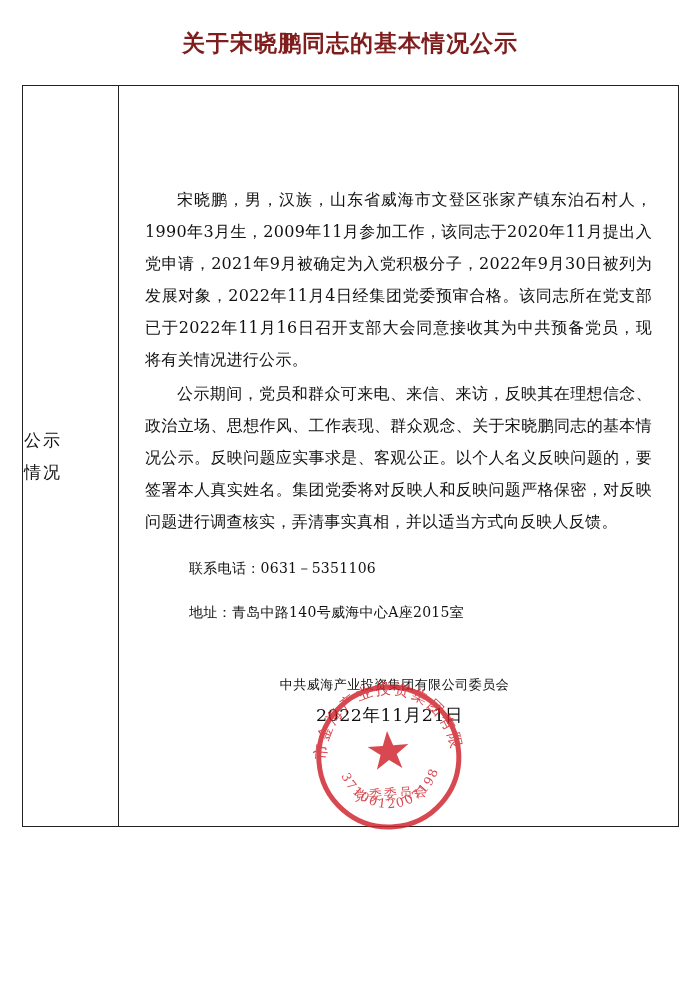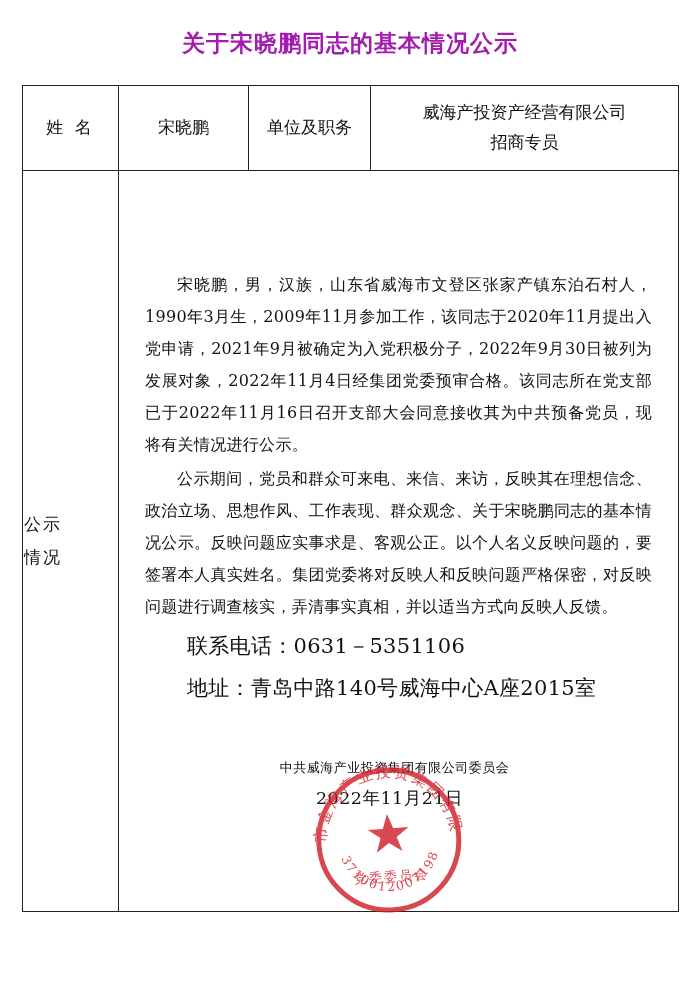--- a/index.html
+++ b/index.html
@@ -22,21 +22,21 @@
     box-sizing: border-box;
     padding: 0 22px;
   }
   .doc-title {
     text-align: center;
     font-size: 23px;
     font-weight: bold;
     letter-spacing: 1px;
     padding-top: 28px;
     padding-bottom: 26px;
-    color: #a21caf;
+    color: #7f1d1d;
   }
   table.main-table {
     width: 656px;
     border-collapse: collapse;
     table-layout: fixed;
     margin: 0 auto;
   }
   table.main-table td {
     border: 1px solid #222;
     vertical-align: middle;
@@ -88,24 +88,24 @@
   }
   .para {
     font-size: 16px;
     line-height: 2.0;
     text-indent: 2em;
     text-align: justify;
     margin: 0 0 2px 0;
     letter-spacing: 0.3px;
   }
   .contact-line {
-    font-size: 21px;
+    font-size: 14px;
     line-height: 2.0;
     text-indent: 2em;
-    margin: 0;
+    margin: 16px;
     letter-spacing: 0.3px;
   }
   .signature {
     margin-top: 46px;
     text-align: center;
     position: relative;
   }
   .sign-org {
     font-size: 13px;
     line-height: 2.0;
@@ -140,29 +140,20 @@
 
   <table class="main-table">
     <colgroup>
       <col style="width:96px">
       <col style="width:130px">
       <col style="width:122px">
       <col style="width:308px">
     </colgroup>
     <tbody>
       <tr>
-        <td class="label-cell">姓 名</td>
-        <td class="name-value">宋晓鹏</td>
-        <td class="unit-label">单位及职务</td>
-        <td class="unit-value">
-          <div>威海产投资产经营有限公司</div>
-          <div>招商专员</div>
-        </td>
-      </tr>
-      <tr>
         <td class="situation-label">
           <div>公示</div>
           <div>情况</div>
         </td>
         <td class="situation-body" colspan="3">
           <p class="para">宋晓鹏，男，汉族，山东省威海市文登区张家产镇东泊石村人，1990年3月生，2009年11月参加工作，该同志于2020年11月提出入党申请，2021年9月被确定为入党积极分子，2022年9月30日被列为发展对象，2022年11月4日经集团党委预审合格。该同志所在党支部已于2022年11月16日召开支部大会同意接收其为中共预备党员，现将有关情况进行公示。</p>
           <p class="para">公示期间，党员和群众可来电、来信、来访，反映其在理想信念、政治立场、思想作风、工作表现、群众观念、关于宋晓鹏同志的基本情况公示。反映问题应实事求是、客观公正。以个人名义反映问题的，要签署本人真实姓名。集团党委将对反映人和反映问题严格保密，对反映问题进行调查核实，弄清事实真相，并以适当方式向反映人反馈。</p>
           <p class="contact-line">联系电话：0631－5351106</p>
           <p class="contact-line">地址：青岛中路140号威海中心A座2015室</p>
 

